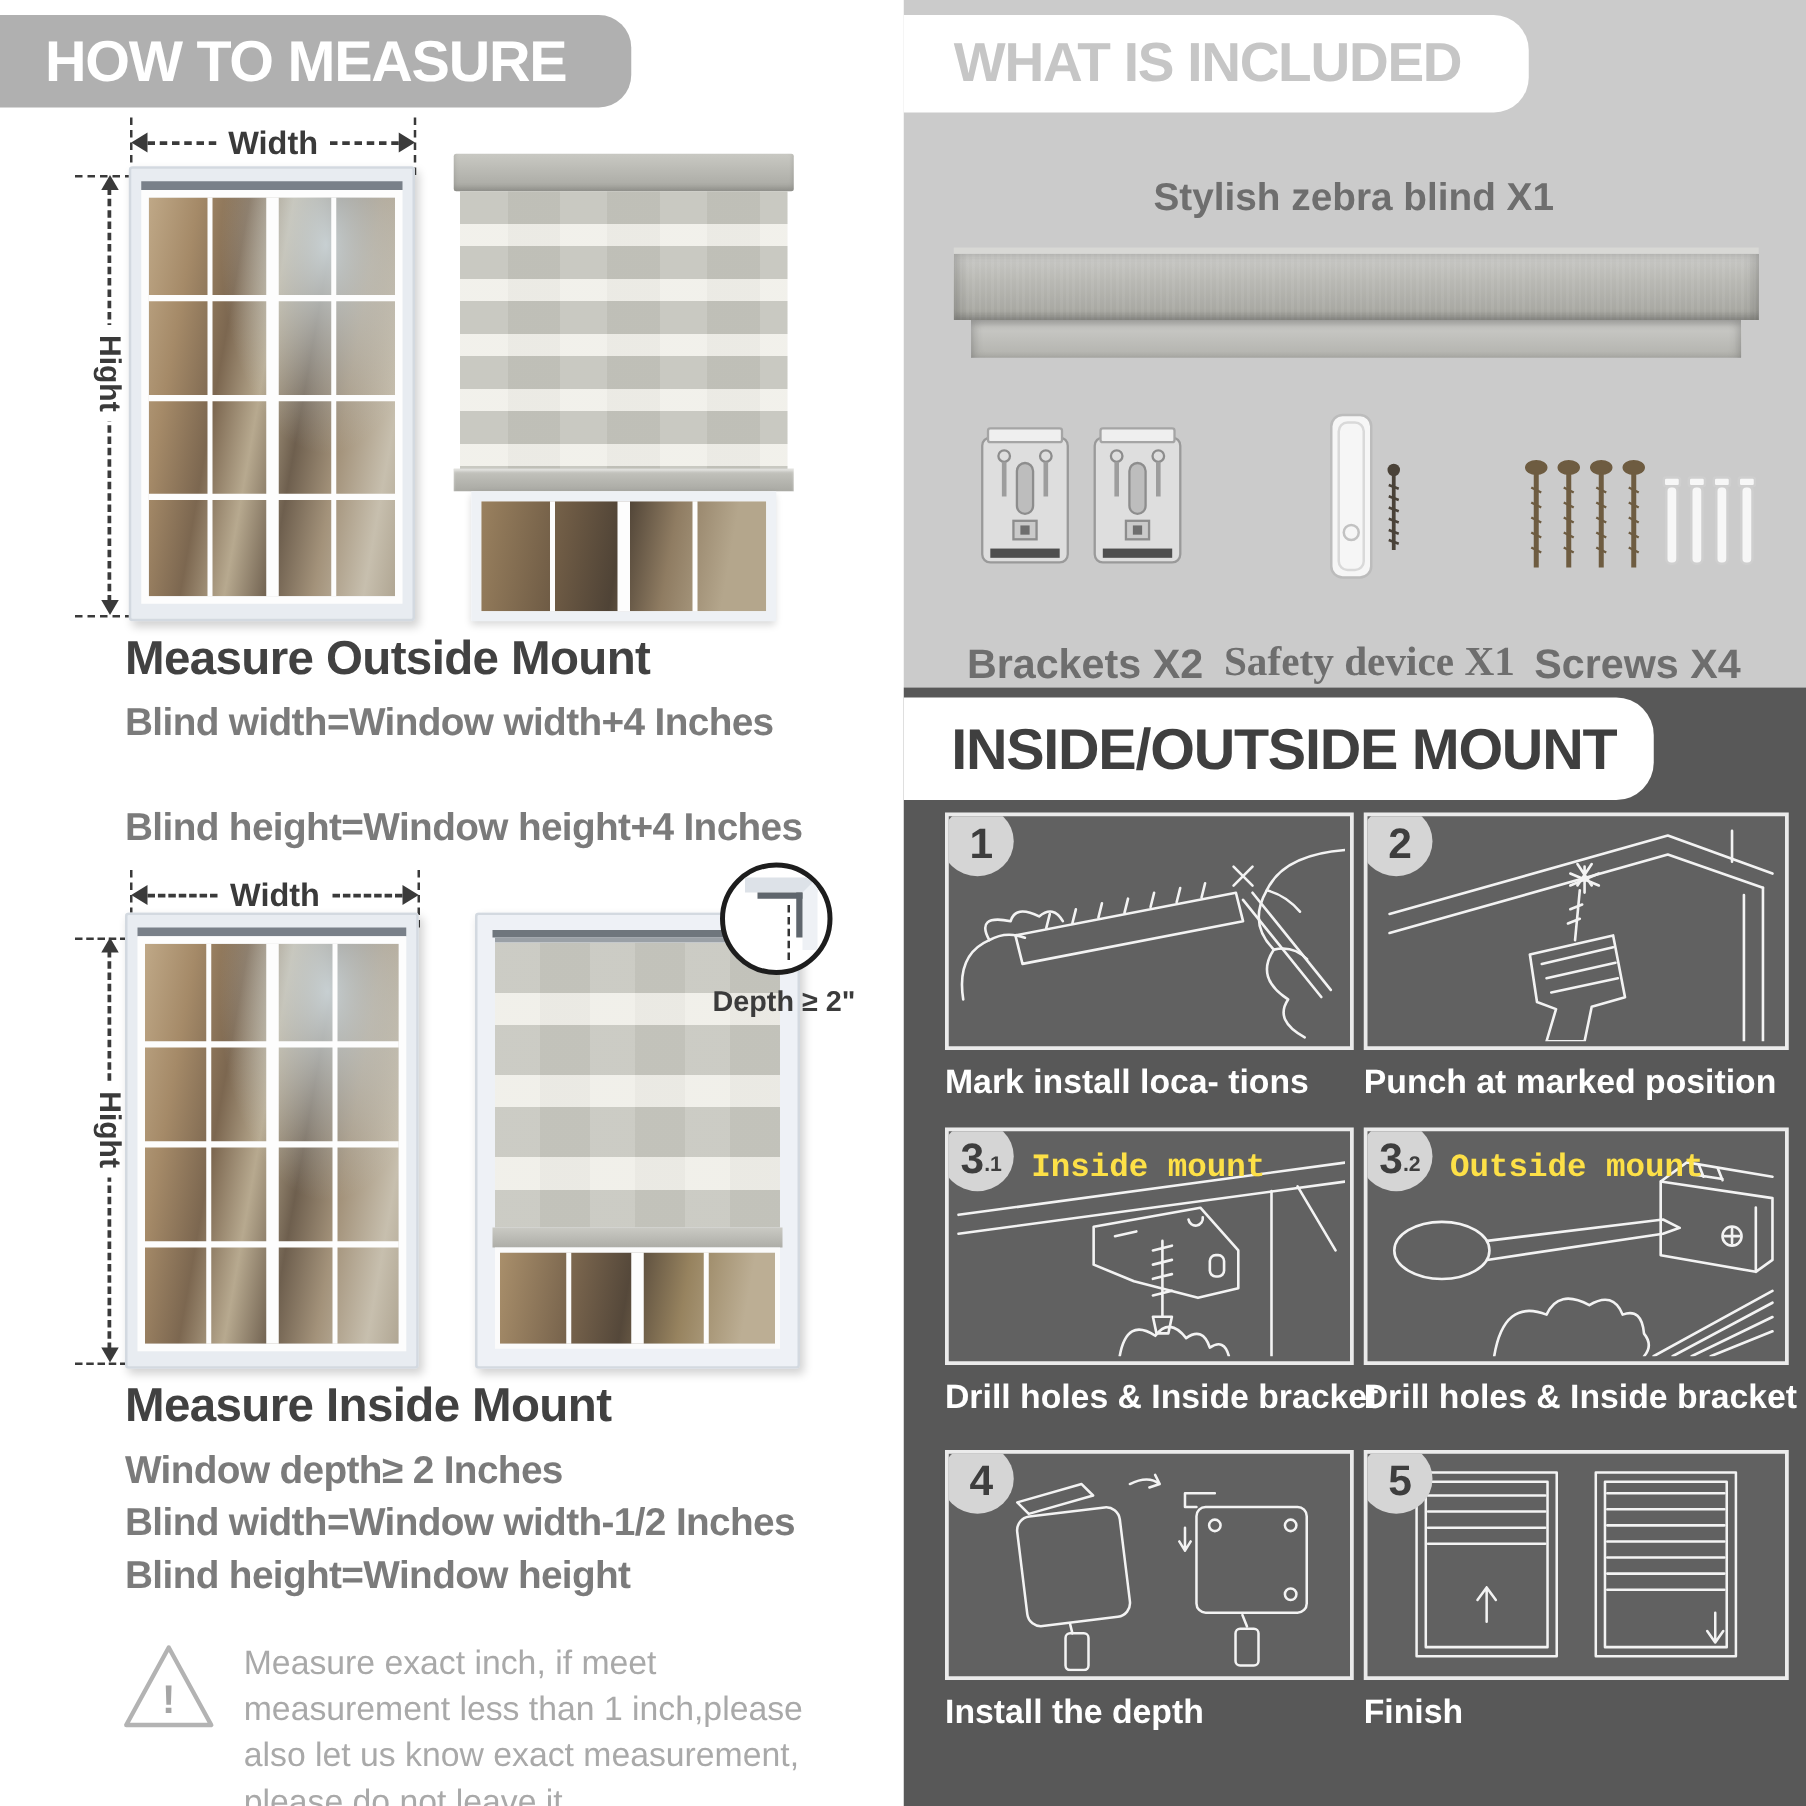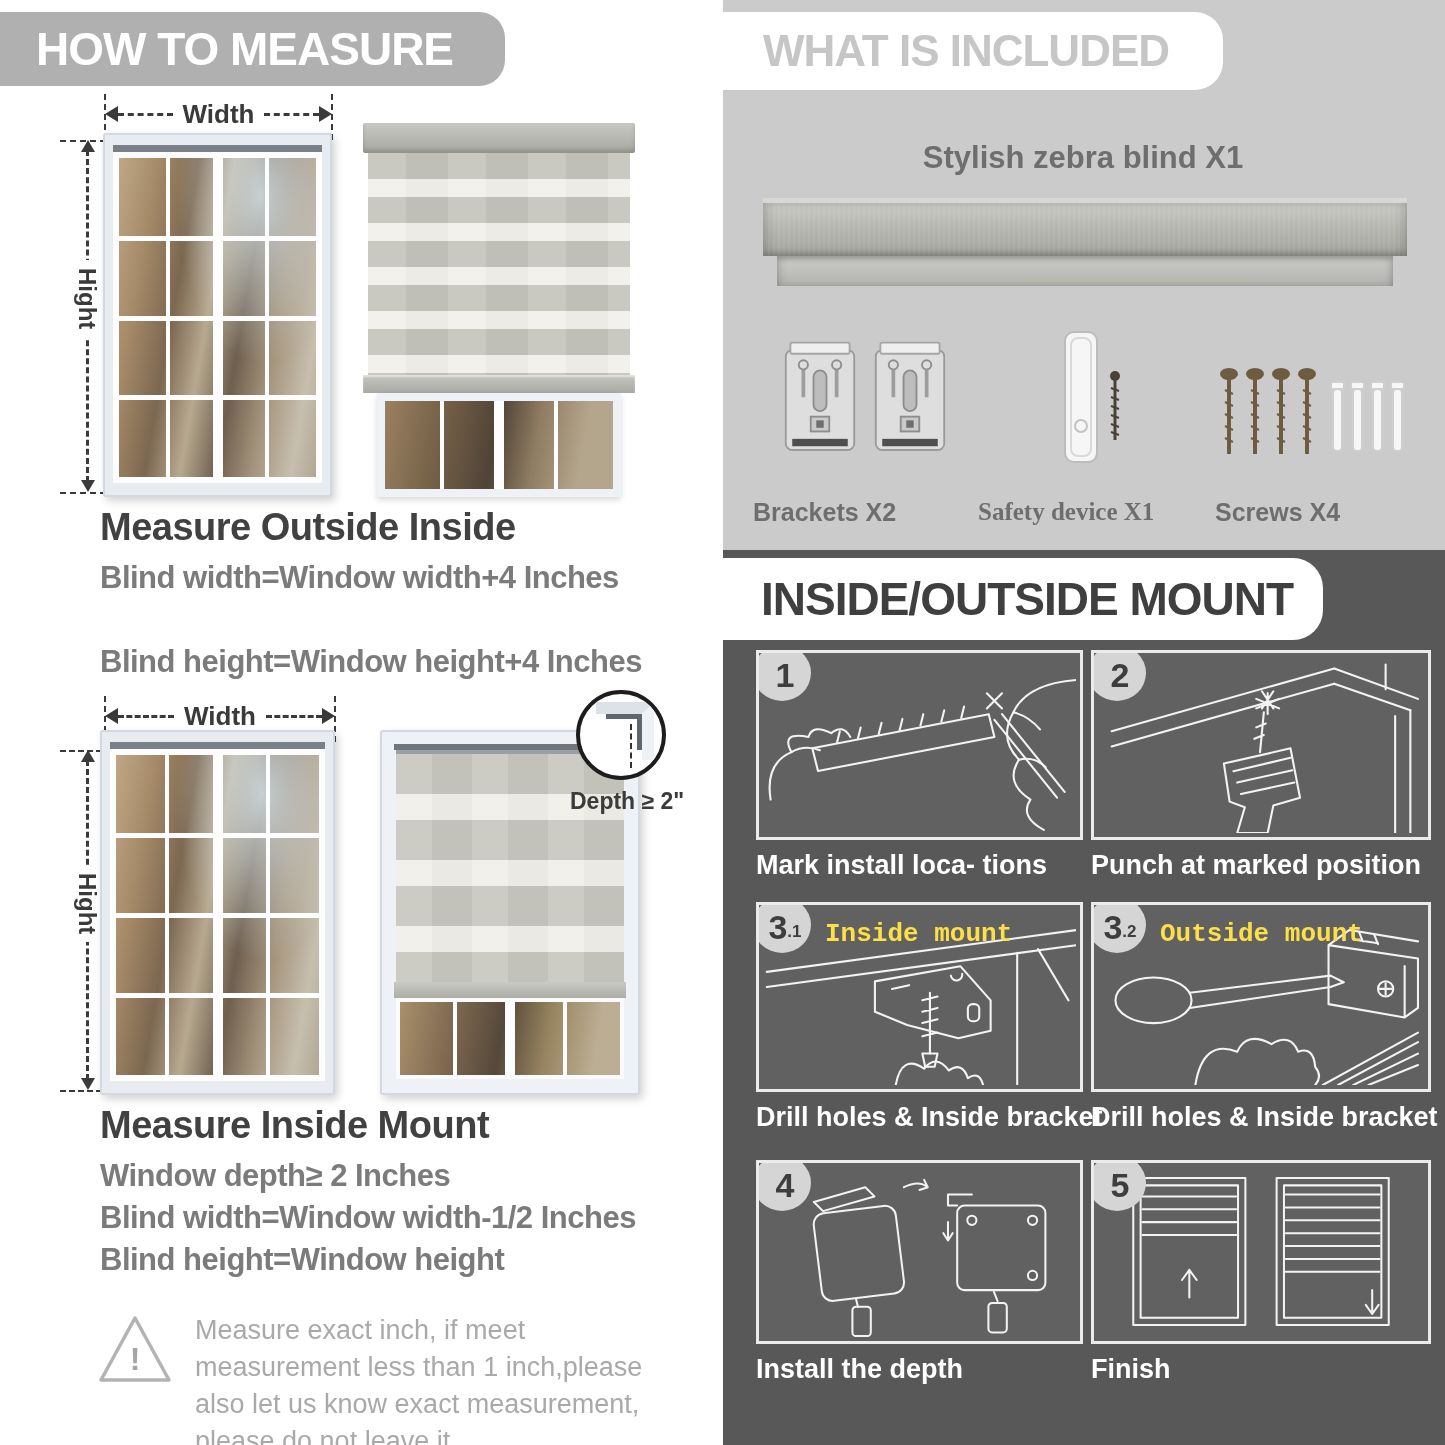--- a/index.html
+++ b/index.html
@@ -106,21 +106,21 @@
   .cassette{position:absolute;left:40px;top:198px;width:644px;height:58px;
     border-top:5px solid #d8d8d5;
     background:
       repeating-linear-gradient(90deg, rgba(255,255,255,.06) 0 2px, transparent 2px 5px),
       linear-gradient(180deg,#c9c9c6 0%,#b9b9b4 40%,#a3a39d 100%);
     box-shadow:inset 6px 0 8px rgba(0,0,0,.10), inset -6px 0 8px rgba(0,0,0,.10), inset 0 -4px 5px rgba(0,0,0,.12);}
   .cassette-under{position:absolute;left:54px;top:256px;width:616px;height:30px;
     background:linear-gradient(180deg,#cdcdca,#b2b2ad);
     box-shadow:inset 0 4px 5px rgba(0,0,0,.18), inset 5px 0 6px rgba(0,0,0,.08), inset -5px 0 6px rgba(0,0,0,.08);}
   .itm{position:absolute;}
-  .itm-label{position:absolute;top:498px;font-size:25px;font-weight:700;color:var(--label_gray);}
+  .itm-label{position:absolute;top:512px;text-align:center;font-size:33px;font-weight:700;color:var(--label_gray);}
 
   .right-bottom{position:absolute;left:723px;top:550px;width:722px;height:895px;background:var(--dark_panel);}
   .hdr-mount{position:absolute;left:0;top:8px;width:600px;height:82px;background:#fff;
     border-radius:0 30px 30px 0;color:var(--text_dark);font-size:46px;font-weight:700;
     line-height:82px;padding-left:38px;letter-spacing:-1px;}
   .stepbox{position:absolute;border:3px solid var(--stepbox_border);background:var(--stepbox_fill);overflow:hidden;}
   .badge{position:absolute;left:-6px;top:-8px;width:58px;height:56px;border-radius:50%;
     background:var(--badge_bg);display:flex;align-items:center;justify-content:center;z-index:3;}
   .badge .num{font-size:34px;font-weight:700;color:#3e3e3e;padding-left:6px;padding-top:4px;}
   .badge .sub{font-size:17px;font-weight:700;color:#3e3e3e;padding-top:14px;}
@@ -172,21 +172,21 @@
       <div class="b-fabric"></div>
       <div class="b-rail"></div>
       <div class="b-window">
         <div class="mv p25"></div>
         <div class="mv p50"></div>
         <div class="mv p75"></div>
       </div>
     </div>
   </div>
 
-  <div class="h-meas" style="top:506px;">Measure Outside Inside</div>
+  <div class="h-meas" style="top:506px;">Measure Outside Mount</div>
   <div class="l-meas" style="top:560px;">Blind width=Window width+4 Inches</div>
   <div class="l-meas" style="top:608px;margin-top:36px;">Blind height=Window height+4 Inches</div>
 
   <div class="diag d2">
     <div class="harrow" style="left:45px;top:14px;width:230px;">
       <i class="tri l"></i>
         <span class="dl"></span>
       <span class="wlbl">Width</span>
       <span class="dl"></span>
         <i class="tri r"></i>

